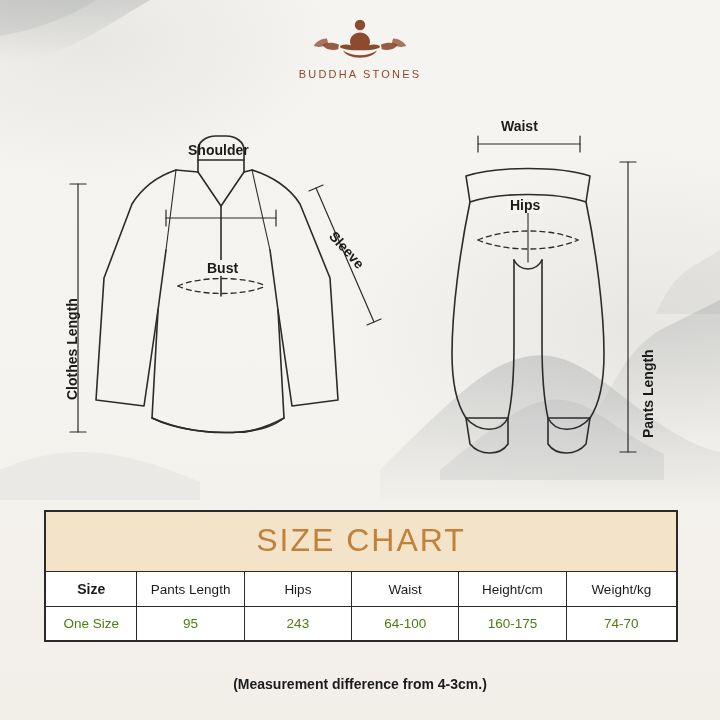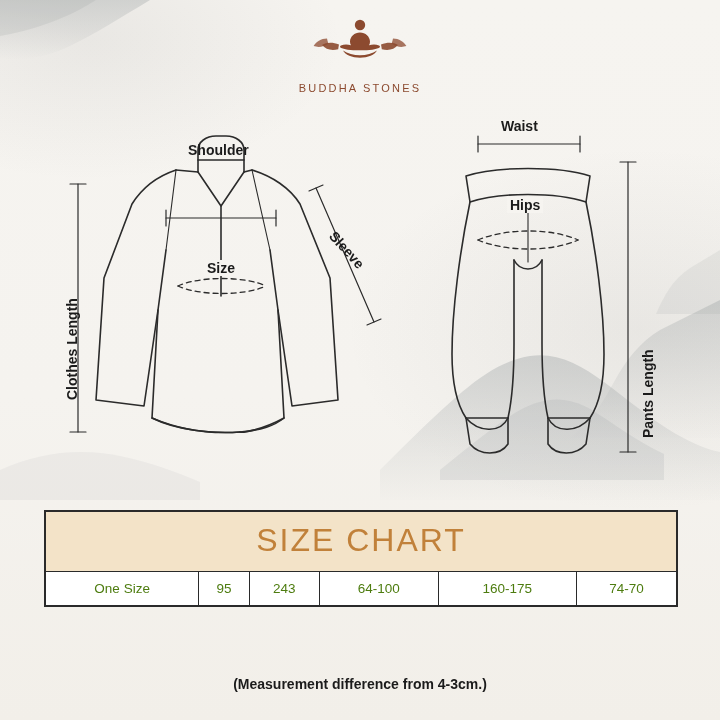--- a/index.html
+++ b/index.html
@@ -32,21 +32,21 @@
 
   
   .logo-wrap {
     position: absolute;
     left: 0; right: 0;
     top: 14px;
     text-align: center;
   }
   .logo-mark { display: block; margin: 0 auto; }
   .logo-text {
-    margin-top: 16px;
+    margin-top: 2px;
     font-size: 11px;
     letter-spacing: 2.2px;
     color: #8c4a2f;
     font-family: "Liberation Sans", sans-serif;
   }
 
   
   .illus {
     position: absolute;
     left: 0; top: 100px;
@@ -244,38 +244,46 @@
 
         <path d="M628,62 L628,352" stroke-width="1.2"></path>
         <path d="M620,62 L636,62" stroke-width="1.2"></path>
         <path d="M620,352 L636,352" stroke-width="1.2"></path>
       </g>
     </svg>
 
     
     <div class="lbl" style="left:188px; top:42px;text-align:center;">Shoulder</div>
 
-    <div class="lbl" style="left:204px; top:160px; background:#f6f4f0; padding:0 3px;">Size</div>
+    <div class="lbl" style="left:204px; top:160px; background:#f6f4f0; padding:0 3px;">Bust</div>
 
     <div class="lbl diag" style="left:338px; top:128px;">Sleeve</div>
 
     <div class="lbl vert-l" style="left:64px; top:300px;">Clothes Length</div>
 
     <div class="lbl" style="left:501px; top:18px;">Waist</div>
 
     <div class="lbl" style="left:507px; top:97px; background:#f6f4f0; padding:0 3px;">Hips</div>
 
     <div class="lbl vert-r" style="left:640px; top:338px;">Pants Length</div>
   </div>
 
   <div class="chart">
     <table>
       <tbody>
           <tr>
         <td class="title-cell" colspan="6">SIZE CHART</td>
+      </tr>
+      <tr class="hdr">
+        <td class="first" style="width:14.5%">Size</td>
+        <td style="width:17%">Pants Length</td>
+        <td style="width:17%">Hips</td>
+        <td style="width:17%">Waist</td>
+        <td style="width:17%">Height/cm</td>
+        <td style="width:17.5%">Weight/kg</td>
       </tr>
       <tr class="row">
         <td class="first">One Size</td>
         <td>95</td>
         <td>243</td>
         <td>64-100</td>
         <td>160-175</td>
         <td>74-70</td>
       </tr>
     </tbody>

